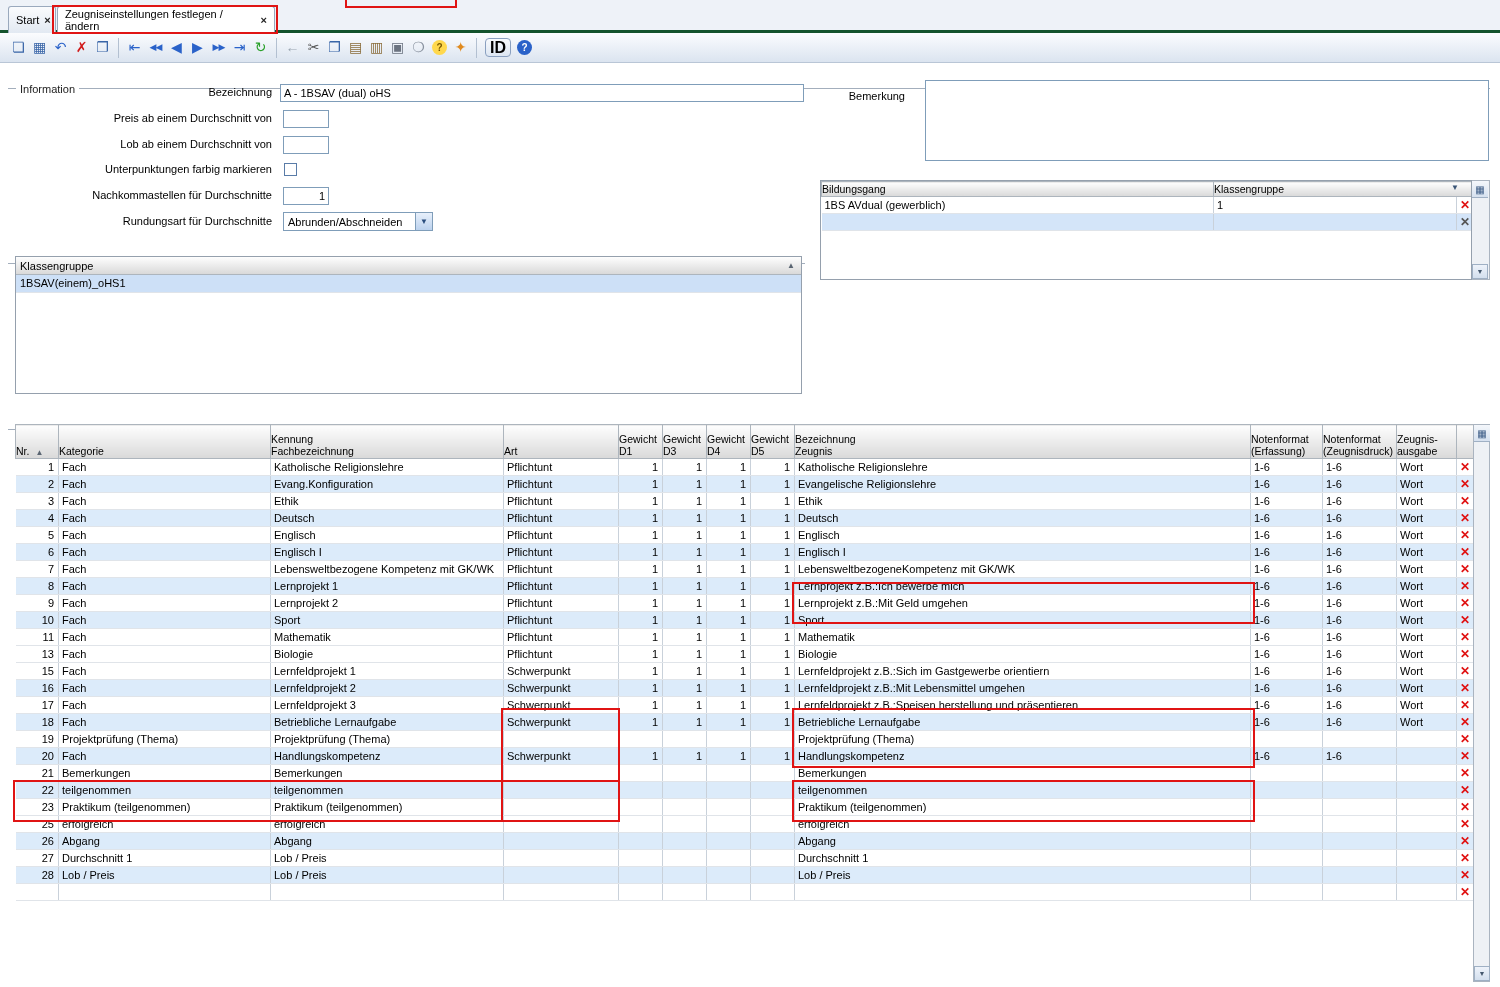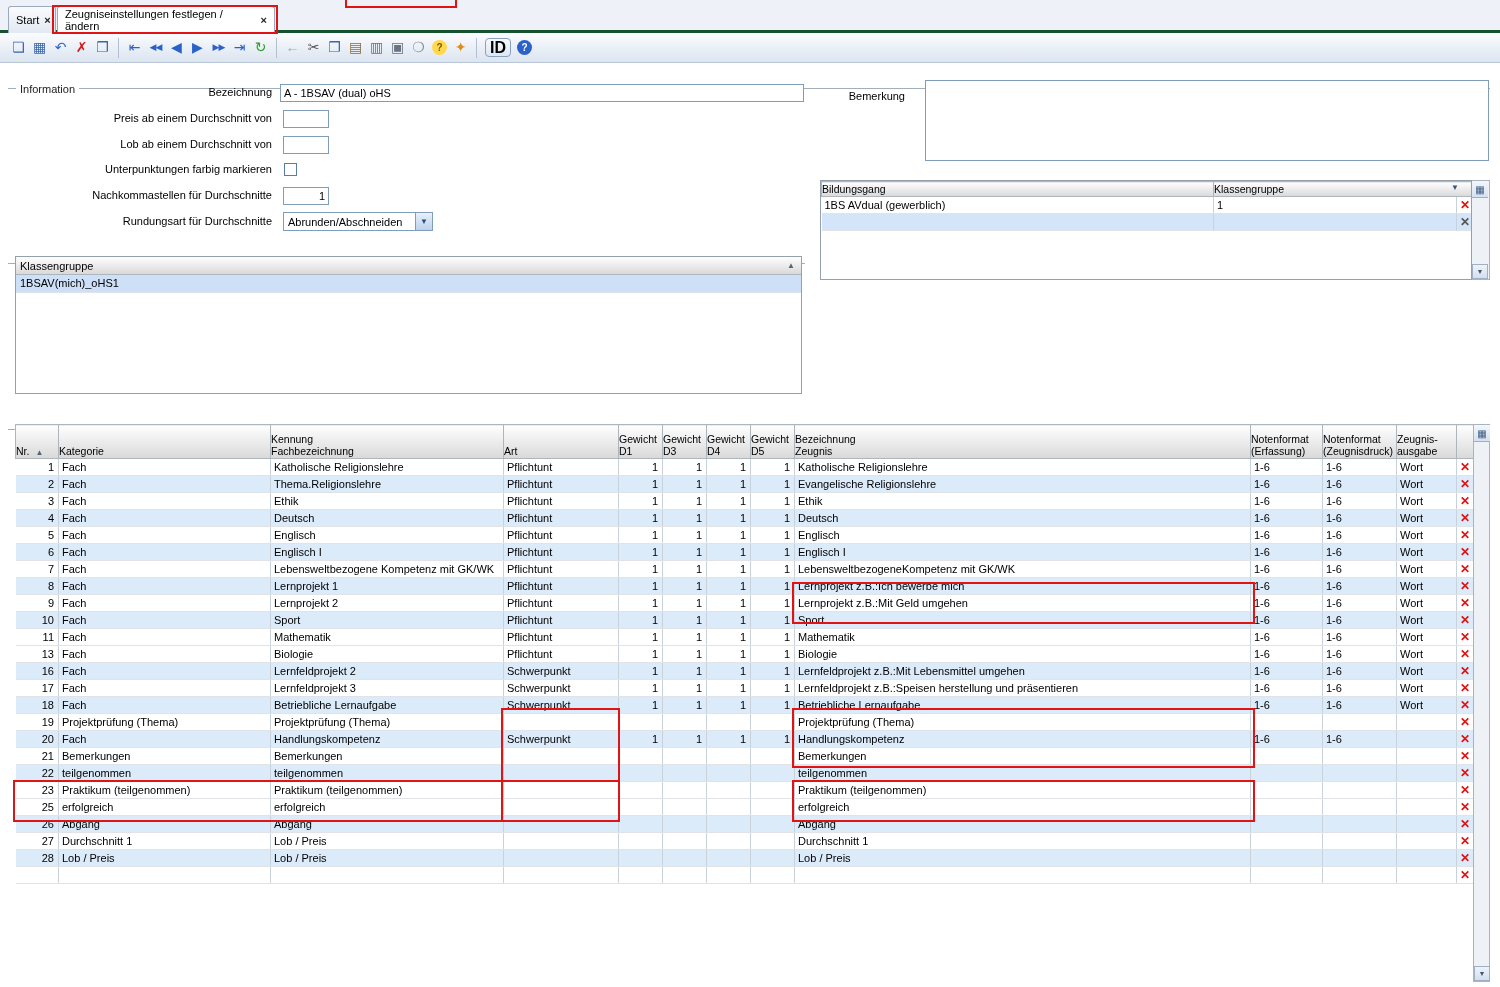--- a/index.html
+++ b/index.html
@@ -202,21 +202,21 @@
       <div class="scrollbtn">▼</div>
     </div>
   </div>
 
   <div id="klassen-wrap">
     <div class="khead">
       <span>Klassengruppe</span>
       <span class="sortico">▲</span>
     </div>
     <div id="klassen-body">
-        <div class="krow sel">1BSAV(mich)_oHS1</div>
+        <div class="krow sel">1BSAV(einem)_oHS1</div>
       </div>
   </div>
 
   <table id="konfig-table">
     <colgroup>
       <col style="width:43px">
         <col style="width:212px">
         <col style="width:233px">
         <col style="width:115px">
       <col style="width:44px">
@@ -267,21 +267,21 @@
           <td class="num">1</td>
           <td>Katholische Religionslehre</td>
           <td>1-6</td>
           <td>1-6</td>
           <td>Wort</td>
           <td class="del">✕</td>
         </tr>
         <tr class="alt">
           <td class="num">2</td>
           <td>Fach</td>
-          <td>Thema.Religionslehre</td>
+          <td>Evang.Konfiguration</td>
           <td>Pflichtunt</td>
           <td class="num">1</td>
           <td class="num">1</td>
           <td class="num">1</td>
           <td class="num">1</td>
           <td>Evangelische Religionslehre</td>
           <td>1-6</td>
           <td>1-6</td>
           <td>Wort</td>
           <td class="del">✕</td>
@@ -424,20 +424,35 @@
         <tr>
           <td class="num">13</td>
           <td>Fach</td>
           <td>Biologie</td>
           <td>Pflichtunt</td>
           <td class="num">1</td>
           <td class="num">1</td>
           <td class="num">1</td>
           <td class="num">1</td>
           <td>Biologie</td>
+          <td>1-6</td>
+          <td>1-6</td>
+          <td>Wort</td>
+          <td class="del">✕</td>
+        </tr>
+        <tr>
+          <td class="num">15</td>
+          <td>Fach</td>
+          <td>Lernfeldprojekt 1</td>
+          <td>Schwerpunkt</td>
+          <td class="num">1</td>
+          <td class="num">1</td>
+          <td class="num">1</td>
+          <td class="num">1</td>
+          <td>Lernfeldprojekt z.B.:Sich im Gastgewerbe orientiern</td>
           <td>1-6</td>
           <td>1-6</td>
           <td>Wort</td>
           <td class="del">✕</td>
         </tr>
         <tr class="alt">
           <td class="num">16</td>
           <td>Fach</td>
           <td>Lernfeldprojekt 2</td>
           <td>Schwerpunkt</td>

